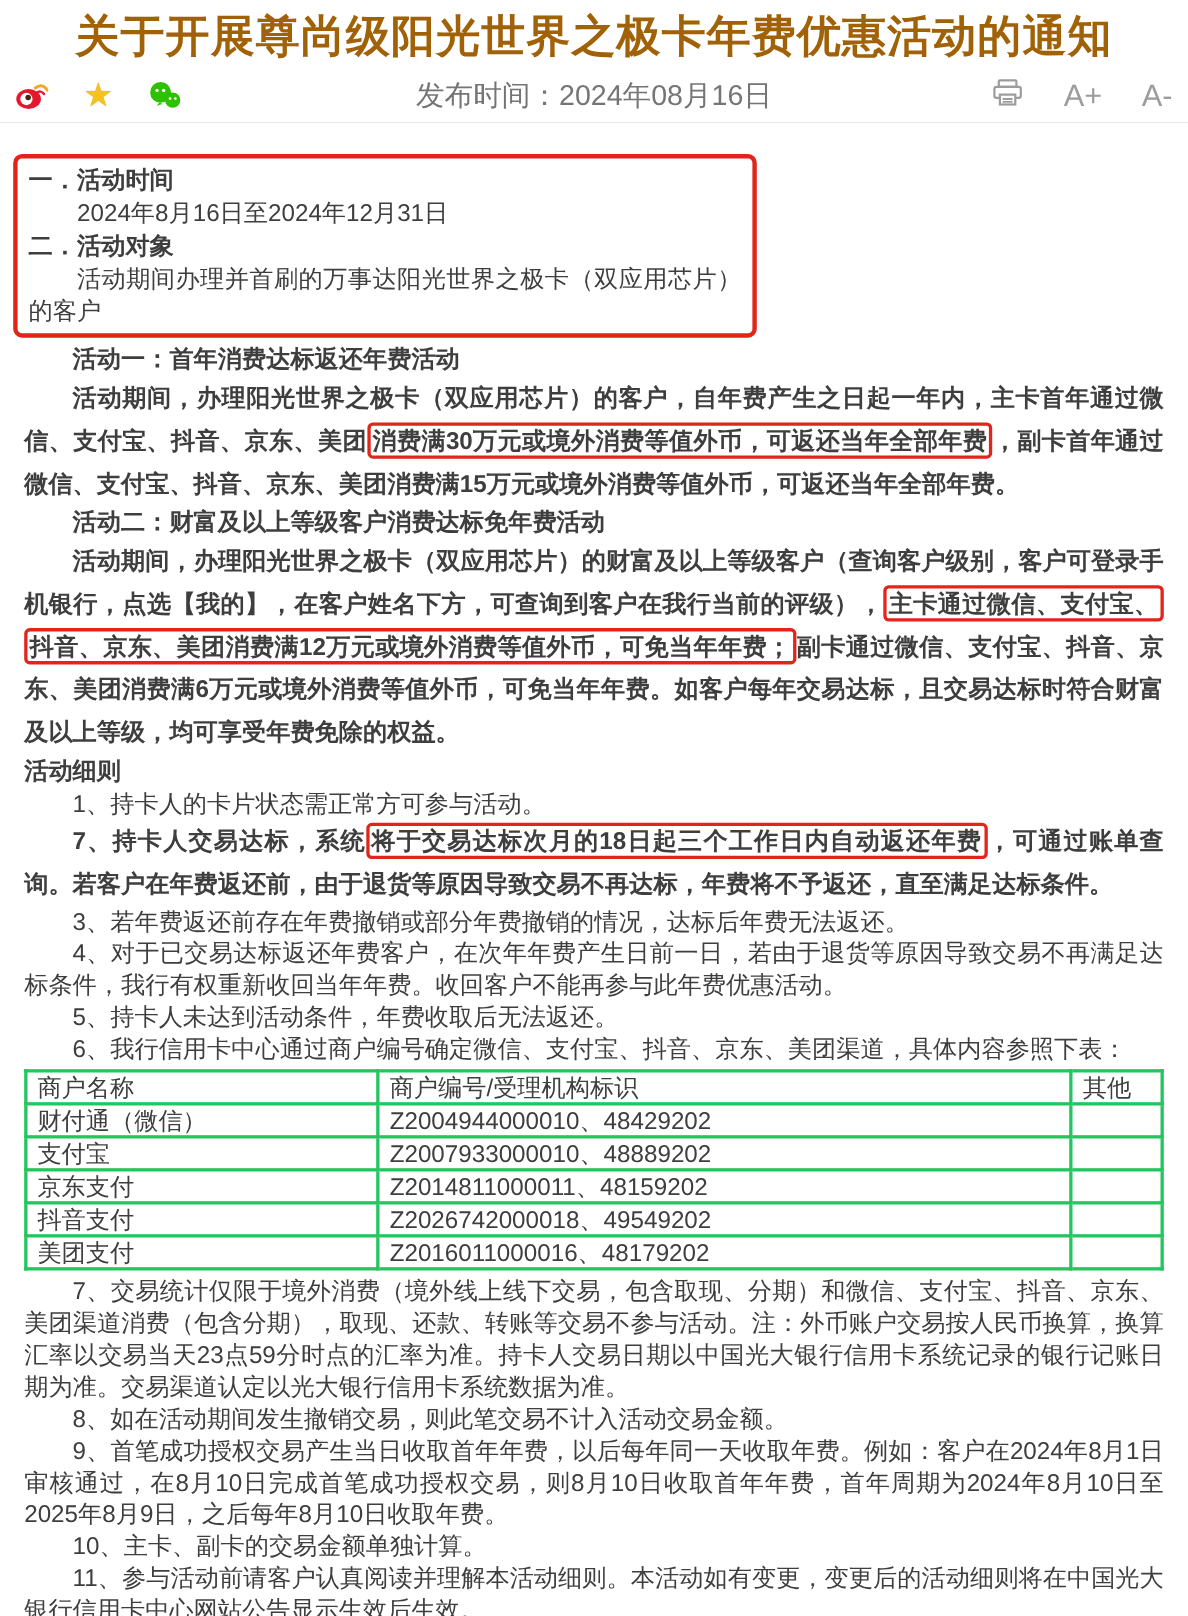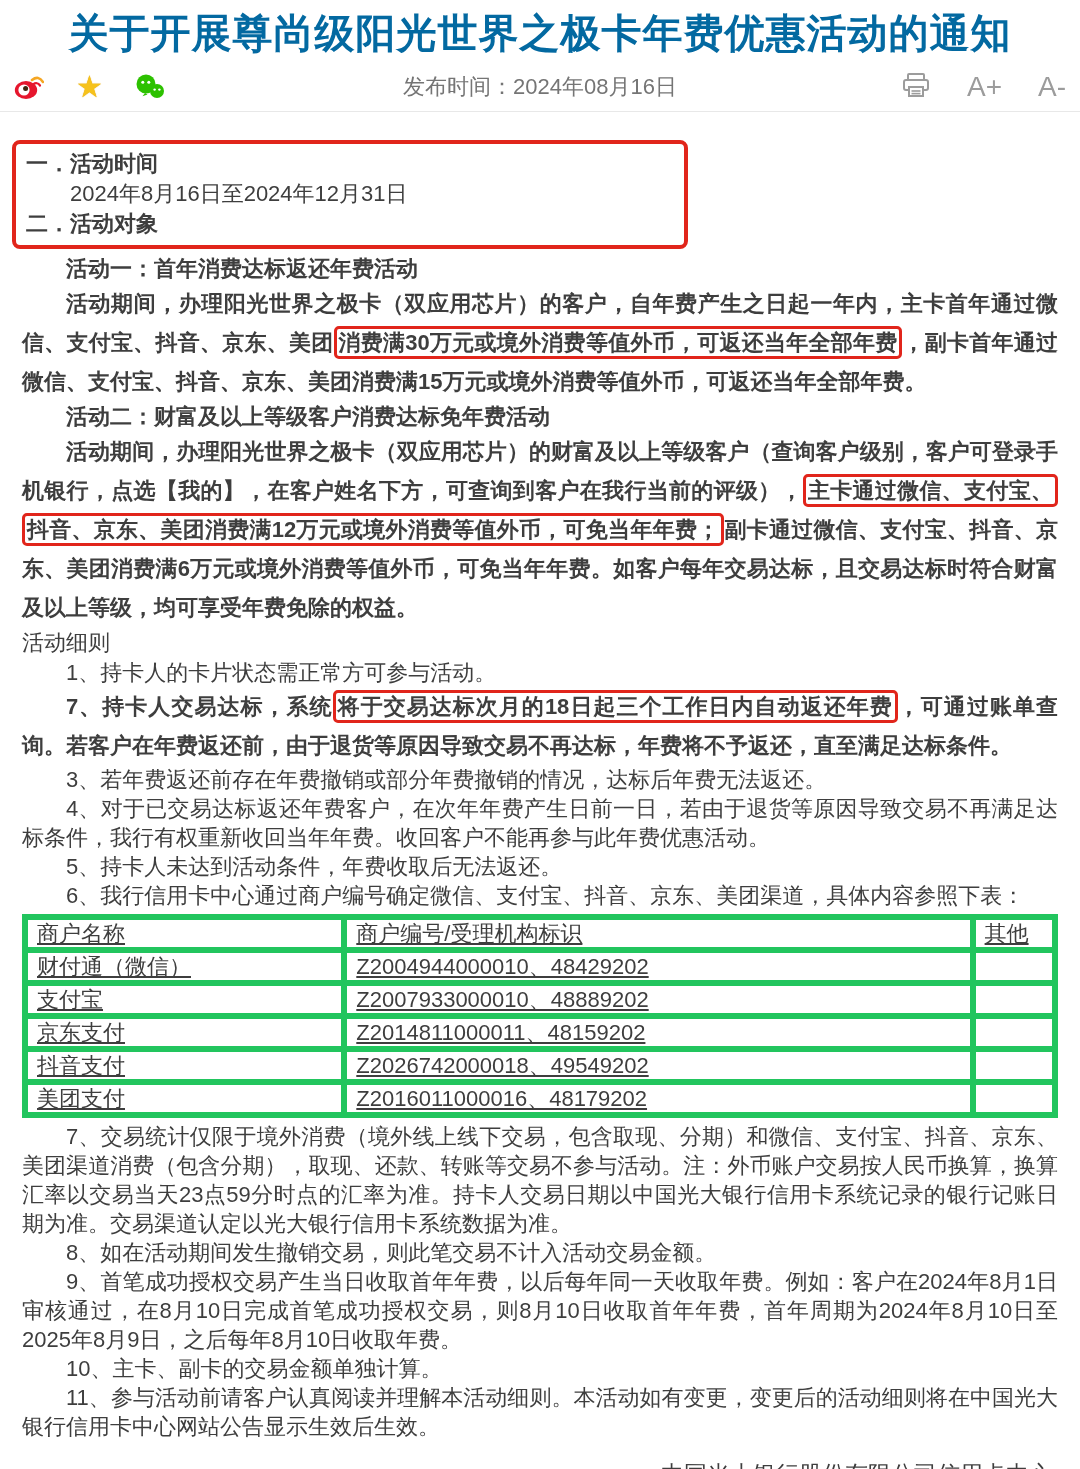--- a/index.html
+++ b/index.html
@@ -6,63 +6,63 @@
   html,body { margin:0; padding:0; }
   body {
     width:1080px; height:1469px; background:#ffffff;
     font-family:"Liberation Sans","DejaVu Sans",sans-serif;
     color:#3e3e3e; overflow:hidden;
   }
   .page { width:1080px; height:1469px; background:#fff; overflow:hidden; }
 
   .title {
     margin:0; padding:8px 10px 4px; text-align:center;
-    font-size:40px; font-weight:700; color:#0369a1; letter-spacing:1px; line-height:1.25;
+    font-size:40px; font-weight:700; color:#a16207; letter-spacing:1px; line-height:1.25;
   }
 
   .toolbar {
     height:50px; display:flex; align-items:center; justify-content:space-between;
     padding:0 14px; border-bottom:1px solid #e8e8e8; position:relative;
   }
   .share-icons { display:flex; align-items:center; gap:32px; z-index:1; }
   .share-icons > span { display:inline-flex; cursor:pointer; }
   .star-glyph { color:#f6c21c; font-size:30px; line-height:28px; text-shadow:0 0 1px #d89a00; }
   .pubdate {
     position:absolute; left:0; right:0; text-align:center;
-    color:#757575; font-size:22px; pointer-events:none;
+    color:#757575; font-size:26px; pointer-events:none;
   }
   .tools { display:flex; align-items:center; gap:36px; z-index:1; }
   .fontbtn { color:#9c9c9c; font-size:28px; line-height:28px; cursor:pointer; }
 
   .content {
     padding:8px 22px 0; font-size:22px; line-height:29px;
     text-align:justify; color:#3e3e3e;
   }
   .content p { margin:0; }
   .h  { font-weight:700; margin-left:8px; line-height:31px; }
-  .h0 { font-weight:400; line-height:31px; }
+  .h0 { font-weight:700; line-height:31px; }
   .para { text-indent:2em; }
   .subh { font-weight:700; text-indent:2em; line-height:31px; }
   .hl-para { line-height:39px;font-weight:bold; }
 
   .hl {
     border:3px solid #e1251b; border-radius:5px; padding:1px 2px;
     -webkit-box-decoration-break:clone; box-decoration-break:clone;
   }
   .blockbox {
     border:4px solid #e1251b; border-radius:8px;
     margin:20px 0 4px -10px; padding:4px 10px 6px 10px; width:676px;
   }
 
   table.merchants {
     width:100%; border-collapse:collapse; margin:4px 0 4px; font-size:22px;
   }
   table.merchants th, table.merchants td {
-    border:6px solid #22c55e; padding:0 9px; font-weight:400;
-    text-align:left; height:28px; line-height:27px; white-space:nowrap;text-decoration:underline;
+    border:3px solid #22c55e; padding:0 9px; font-weight:400;
+    text-align:left; height:28px; line-height:27px; white-space:nowrap;
   }
   .col-name  { width:31%; }
   .col-codes { width:61%;margin-left:32px; }
   .col-other { width:8%;margin-top:36px;  }
 
   .footer { text-align:right; margin-top:12px; padding-right:6px; font-size:23px; }
   .footer p { margin:0; line-height:42px; }
 </style>
 </head>
 <body>
@@ -112,20 +112,21 @@
       <span class="fontbtn">A-</span>
     </div>
   </div>
 
   <div class="content">
 
     <div class="blockbox">
       <p class="h">一．活动时间</p>
       <p class="para">2024年8月16日至2024年12月31日</p>
       <p class="h">二．活动对象</p>
+      <p class="para">活动期间办理并首刷的万事达阳光世界之极卡（双应用芯片）的客户</p>
     </div>
 
 
     <p class="subh">活动一：首年消费达标返还年费活动</p>
     <p class="para hl-para"><span>活动期间，办理阳光世界之极卡（双应用芯片）的客户，自年费产生之日起一年内，主卡首年通过微信、支付宝、抖音、京东、美团</span><span class="hl">消费满30万元或境外消费等值外币，可返还当年全部年费</span><span>，副卡首年通过微信、支付宝、抖音、京东、美团消费满15万元或境外消费等值外币，可返还当年全部年费。</span></p>
 
     <p class="subh">活动二：财富及以上等级客户消费达标免年费活动</p>
     <p class="para hl-para"><span>活动期间，办理阳光世界之极卡（双应用芯片）的财富及以上等级客户（查询客户级别，客户可登录手机银行，点选【我的】，在客户姓名下方，可查询到客户在我行当前的评级），</span><span class="hl"><b>主卡</b><span>通过微信、支付宝、抖音、京东、美团消费满12万元或境外消费等值外币，可免当年年费；</span></span><b>副卡</b><span>通过微信、支付宝、抖音、京东、美团消费满6万元或境外消费等值外币，可免当年年费。如客户每年交易达标，且交易达标时符合财富及以上等级，均可享受年费免除的权益。</span></p>
 
     <p class="h0">活动细则</p>

